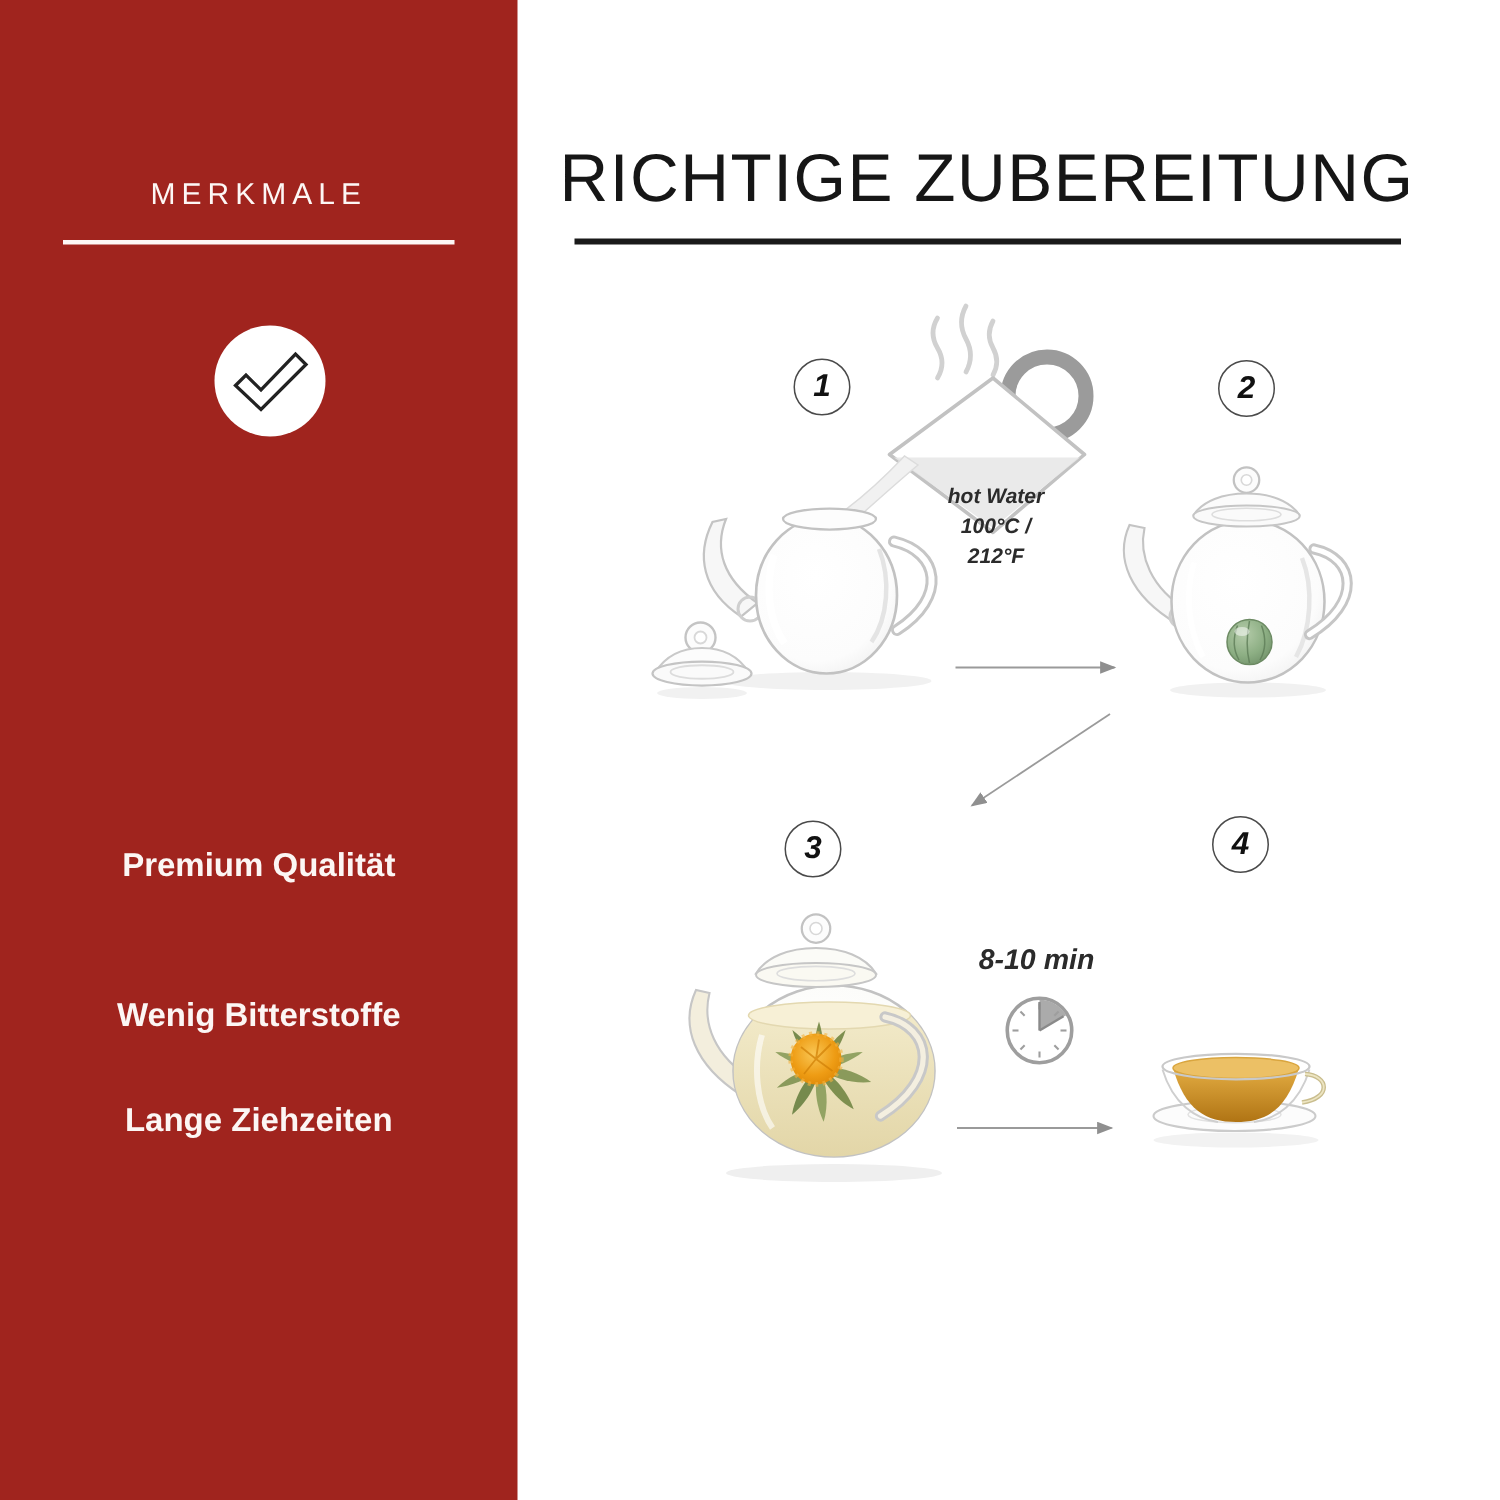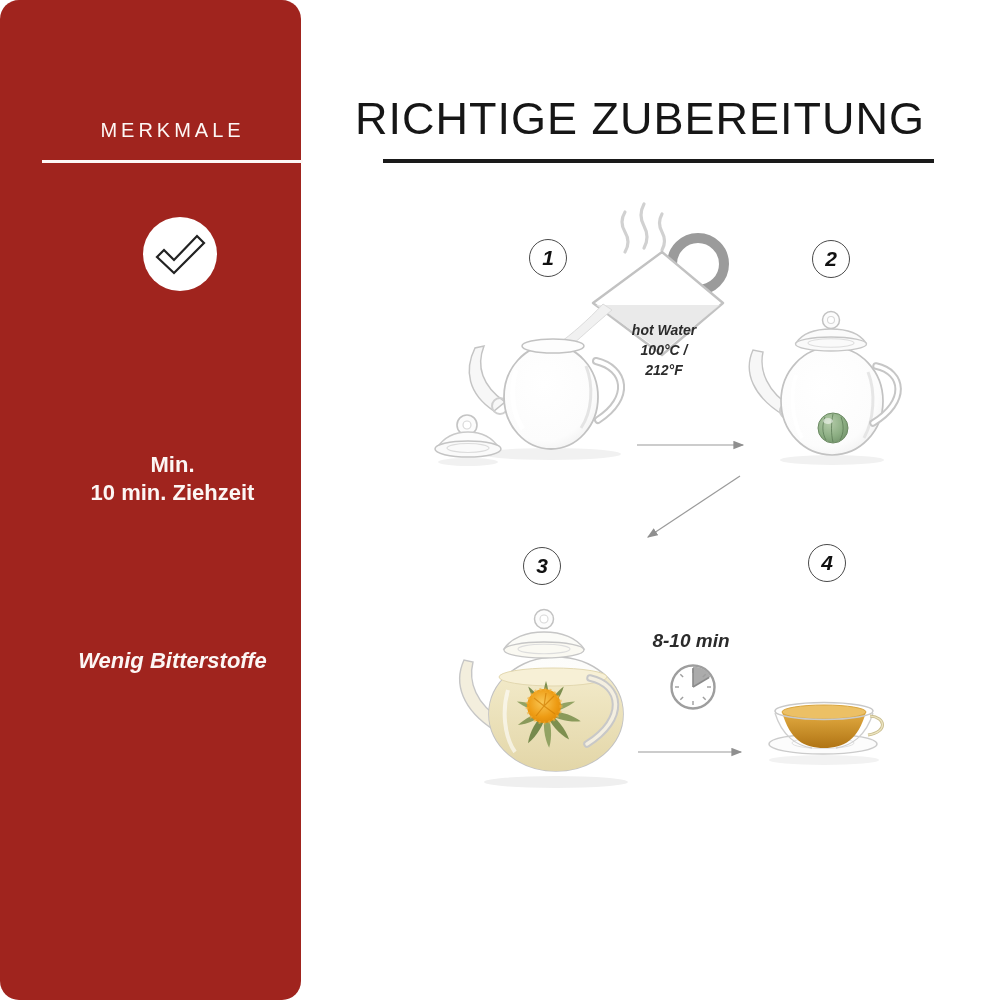--- a/index.html
+++ b/index.html
@@ -4,40 +4,40 @@
 <style>
   html,body{margin:0;padding:0;background:#ffffff;}
   .canvas{
     position:relative;width:1000px;height:1000px;background:#ffffff;overflow:hidden;
     font-family:"Liberation Sans",sans-serif;
   }
   .abs{position:absolute;}
   svg{display:block;pointer-events:none;}
   
   .sidebar{
-    left:0;top:0;width:301px;height:1000px;background:#A0241E;border-radius:19px;
+    left:0;top:0;width:345px;height:1000px;background:#A0241E;
   }
   .sidebar-title{
     left:0;top:119px;width:345px;margin:0;text-align:center;
     color:#FDF7F5;font-size:20px;font-weight:400;letter-spacing:4px;
   }
   .sidebar-divider{
     left:42px;top:160px;width:261px;height:3px;background:#FDF7F5;
   }
   .check-badge{
     left:143px;top:217px;width:74px;height:74px;border-radius:50%;background:#FFFFFF;
   }
   .feature{
     left:0;width:345px;text-align:center;color:#FCF6F4;
     font-size:22px;font-weight:700;line-height:28px;white-space:pre-line;
   }
   
   .main-title{
     left:345px;top:93px;width:590px;margin:0;text-align:center;
-    color:#161616;font-size:45px;font-weight:400;letter-spacing:1px;
+    color:#161616;font-size:45px;font-weight:400;letter-spacing:1px;padding-left:18px;
   }
   .title-underline{
     left:383px;top:159px;width:551px;height:4px;background:#1A1A1A;
   }
   .step-circle{
     width:36px;height:36px;border-radius:50%;background:#ffffff;
     border:1.5px solid #4A4A4A;display:flex;align-items:center;justify-content:center;
     color:#111111;font-size:21px;font-weight:700;font-style:italic;
   }
   .hotwater-label{
@@ -58,23 +58,23 @@
   <aside class="abs sidebar">
     <h2 class="abs sidebar-title">MERKMALE</h2>
     <div class="abs sidebar-divider"></div>
 
     <div class="abs check-badge">
       <svg width="74" height="74" viewBox="0 0 74 74">
         <path d="M14,40 L21,33 L31,43 L54,19 L61,26 L31,56 Z" fill="#ffffff" stroke="#222222" stroke-width="2.2" stroke-linejoin="miter"></path>
       </svg>
     </div>
 
-    <div class="abs feature" style="top:451px;">Min.
-10 min. Ziehzeit</div>
-    <div class="abs feature" style="top:647px;font-style:italic;">Wenig Bitterstoffe</div>
+    <div class="abs feature" style="top:563px;">Premium Qualität</div>
+    <div class="abs feature" style="top:663px;">Wenig Bitterstoffe</div>
+    <div class="abs feature" style="top:733px;">Lange Ziehzeiten</div>
   </aside>
 
   <main>
     <h1 class="abs main-title">RICHTIGE ZUBEREITUNG</h1>
     <div class="abs title-underline"></div>
 
     <div class="abs step-circle" style="left:529px;top:239px;">
       <span>1</span>
     </div>
     <div class="abs step-circle" style="left:812px;top:240px;">

